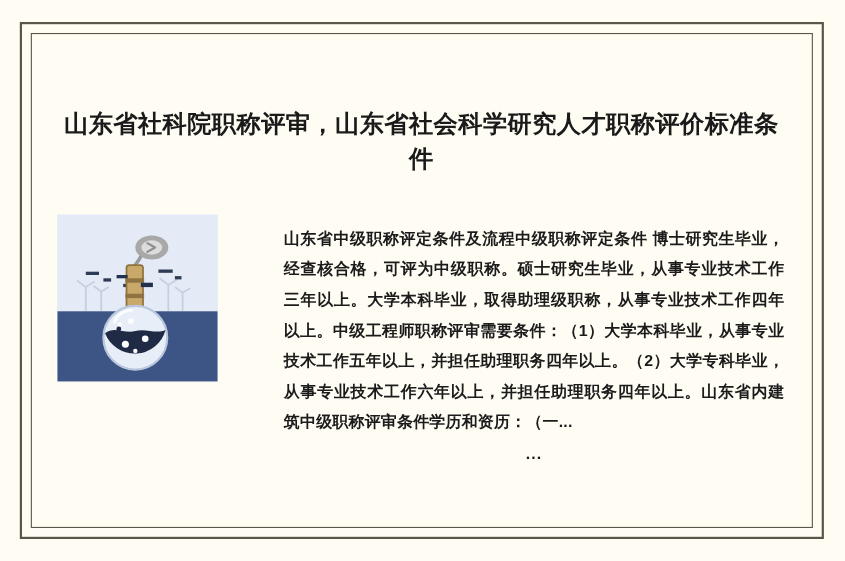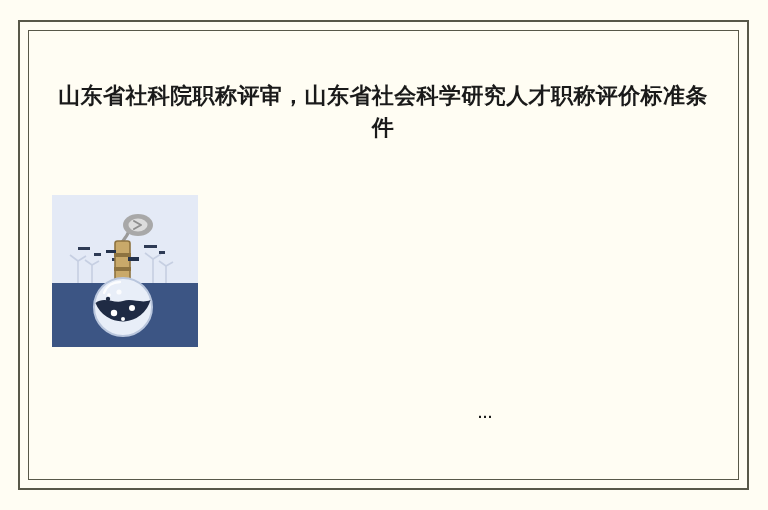--- a/index.html
+++ b/index.html
@@ -41,21 +41,21 @@
   .content {
     position: absolute;
     left: 28px; top: 30px;
     right: 29px; bottom: 30px;
     box-sizing: border-box;
   }
 
   .title {
     position: absolute;
     left: 26px;
-    top: 35px;
+    top: 52px;
     width: 658px;
     text-align: center;
     font-size: 22px;
     font-weight: bold;
     line-height: 1.45;
     color: #1a1a1a;
     letter-spacing: 0.4px;
   }
 
   .article {
@@ -174,18 +174,19 @@
             <circle cx="67" cy="97" r="2.6" opacity="0.8"></circle>
           </g>
           <g fill="#1f2b44">
             <circle cx="56" cy="104" r="2.2"></circle>
           </g>
 
           <path d="M52 98 C 55 90, 62 87, 68 87" fill="none" stroke="#ffffff" stroke-width="2.4" stroke-linecap="round" opacity="0.85"></path>
         </svg>
       </div>
 
+      <p class="excerpt">山东省中级职称评定条件及流程中级职称评定条件 博士研究生毕业，经查核合格，可评为中级职称。硕士研究生毕业，从事专业技术工作三年以上。大学本科毕业，取得助理级职称，从事专业技术工作四年以上。中级工程师职称评审需要条件：（1）大学本科毕业，从事专业技术工作五年以上，并担任助理职务四年以上。（2）大学专科毕业，从事专业技术工作六年以上，并担任助理职务四年以上。山东省内建筑中级职称评审条件学历和资历：（一...</p>
 
       <div class="excerpt-more">...</div>
 
     </div>
   </div>
 </div>
 
 </body></html>

